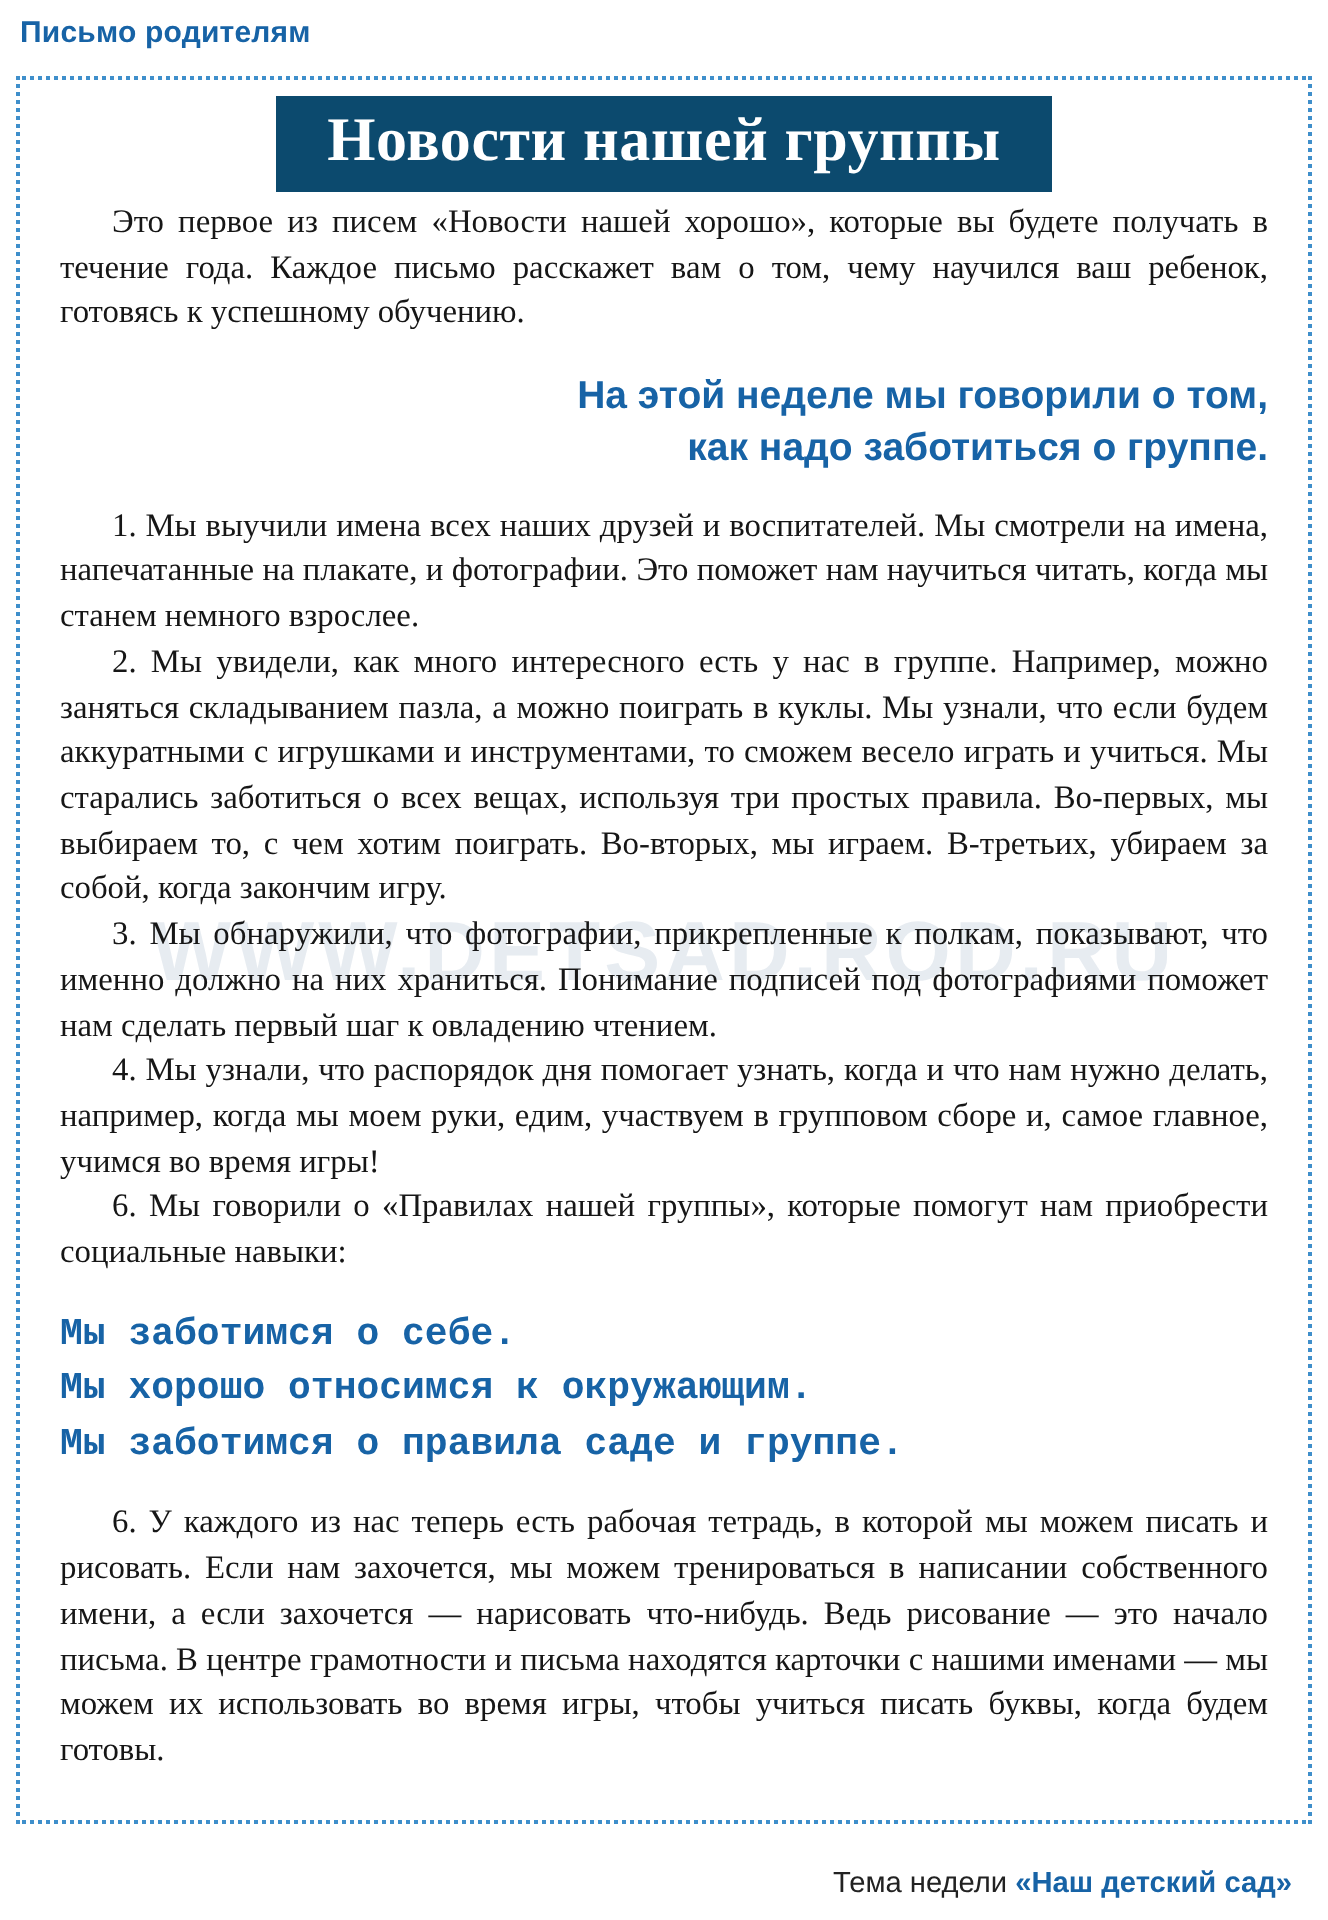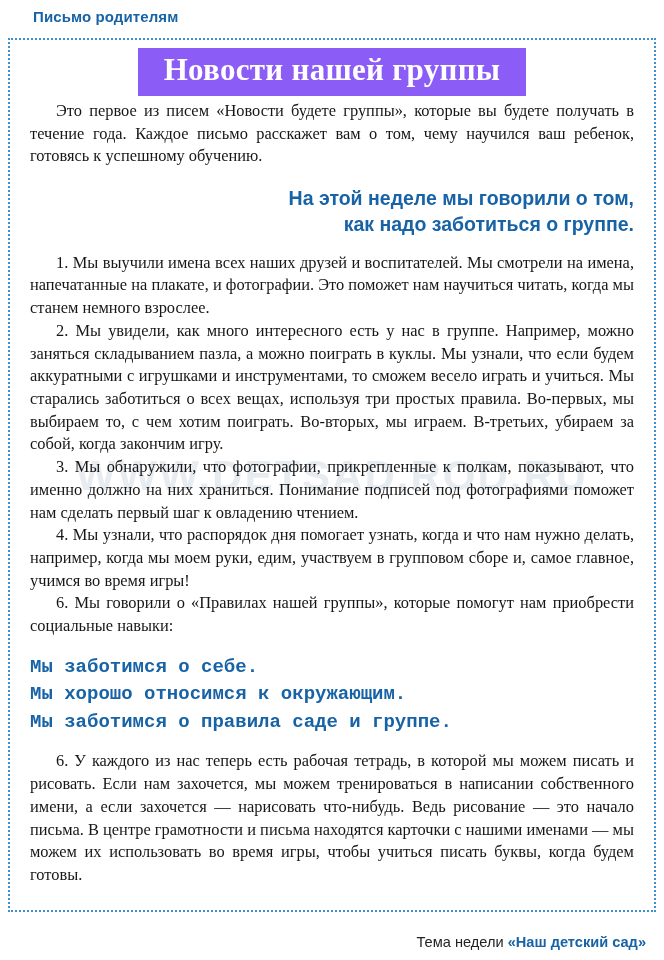--- a/index.html
+++ b/index.html
@@ -13,21 +13,20 @@
     font-family: "Liberation Serif", serif;
     color: #1a1a1a;
     overflow: hidden;
     position: relative;
   }
   .page {
     position: relative;
     width: 664px;
     height: 960px;
     box-sizing: border-box;
-    padding-left: 23px;
   }
   .kicker {
     font-family: "Liberation Sans", sans-serif;
     font-weight: bold;
     font-size: 15px;
     color: #1763a6;
     padding: 8px 0 6px 10px;
     letter-spacing: .1px;
   }
   .frame {
@@ -41,21 +40,21 @@
   }
   .title-wrap {
     position: absolute;
     left: 8px;
     right: 8px;
     top: 48px;
     display: flex;
     justify-content: center;
   }
   .title-bar {
-    background: #8b5cf6;
+    background: #0c4a6e;
     color: #ffffff;
     font-family: "Liberation Serif", serif;
     font-weight: bold;
     font-size: 31px;
     line-height: 1.05;
     padding: 6px 26px 9px 26px;
     text-align: center;
     letter-spacing: .3px;
     white-space: nowrap;
   }
@@ -137,21 +136,21 @@
   <div class="frame"></div>
 
   <div class="title-wrap">
     <div class="title-bar">Новости нашей группы</div>
   </div>
 
   <div class="watermark">WWW.DETSAD.ROD.RU</div>
 
   <div class="content">
 
-    <p class="lead">Это первое из писем «Новости будете группы», которые вы будете получать в течение года. Каждое письмо расскажет вам о том, чему научился ваш ребенок, готовясь к успешному обучению.</p>
+    <p class="lead">Это первое из писем «Новости нашей хорошо», которые вы будете получать в течение года. Каждое письмо расскажет вам о том, чему научился ваш ребенок, готовясь к успешному обучению.</p>
 
     <div class="subhead">
       <div>На этой неделе мы говорили о том,</div>
       <div>как надо заботиться о группе.</div>
     </div>
 
     <p>1. Мы выучили имена всех наших друзей и воспитателей. Мы смотрели на имена, напечатанные на плакате, и фотографии. Это поможет нам научиться читать, когда мы станем немного взрослее.</p>
     <p>2. Мы увидели, как много интересного есть у нас в группе. Например, можно заняться складыванием пазла, а можно поиграть в куклы. Мы узнали, что если будем аккуратными с игрушками и инструментами, то сможем весело играть и учиться. Мы старались заботиться о всех вещах, используя три простых правила. Во-первых, мы выбираем то, с чем хотим поиграть. Во-вторых, мы играем. В-третьих, убираем за собой, когда закончим игру.</p>
     <p>3. Мы обнаружили, что фотографии, прикрепленные к полкам, показывают, что именно должно на них храниться. Понимание подписей под фотографиями поможет нам сделать первый шаг к овладению чтением.</p>
     <p>4. Мы узнали, что распорядок дня помогает узнать, когда и что нам нужно делать, например, когда мы моем руки, едим, участвуем в групповом сборе и, самое главное, учимся во время игры!</p>

